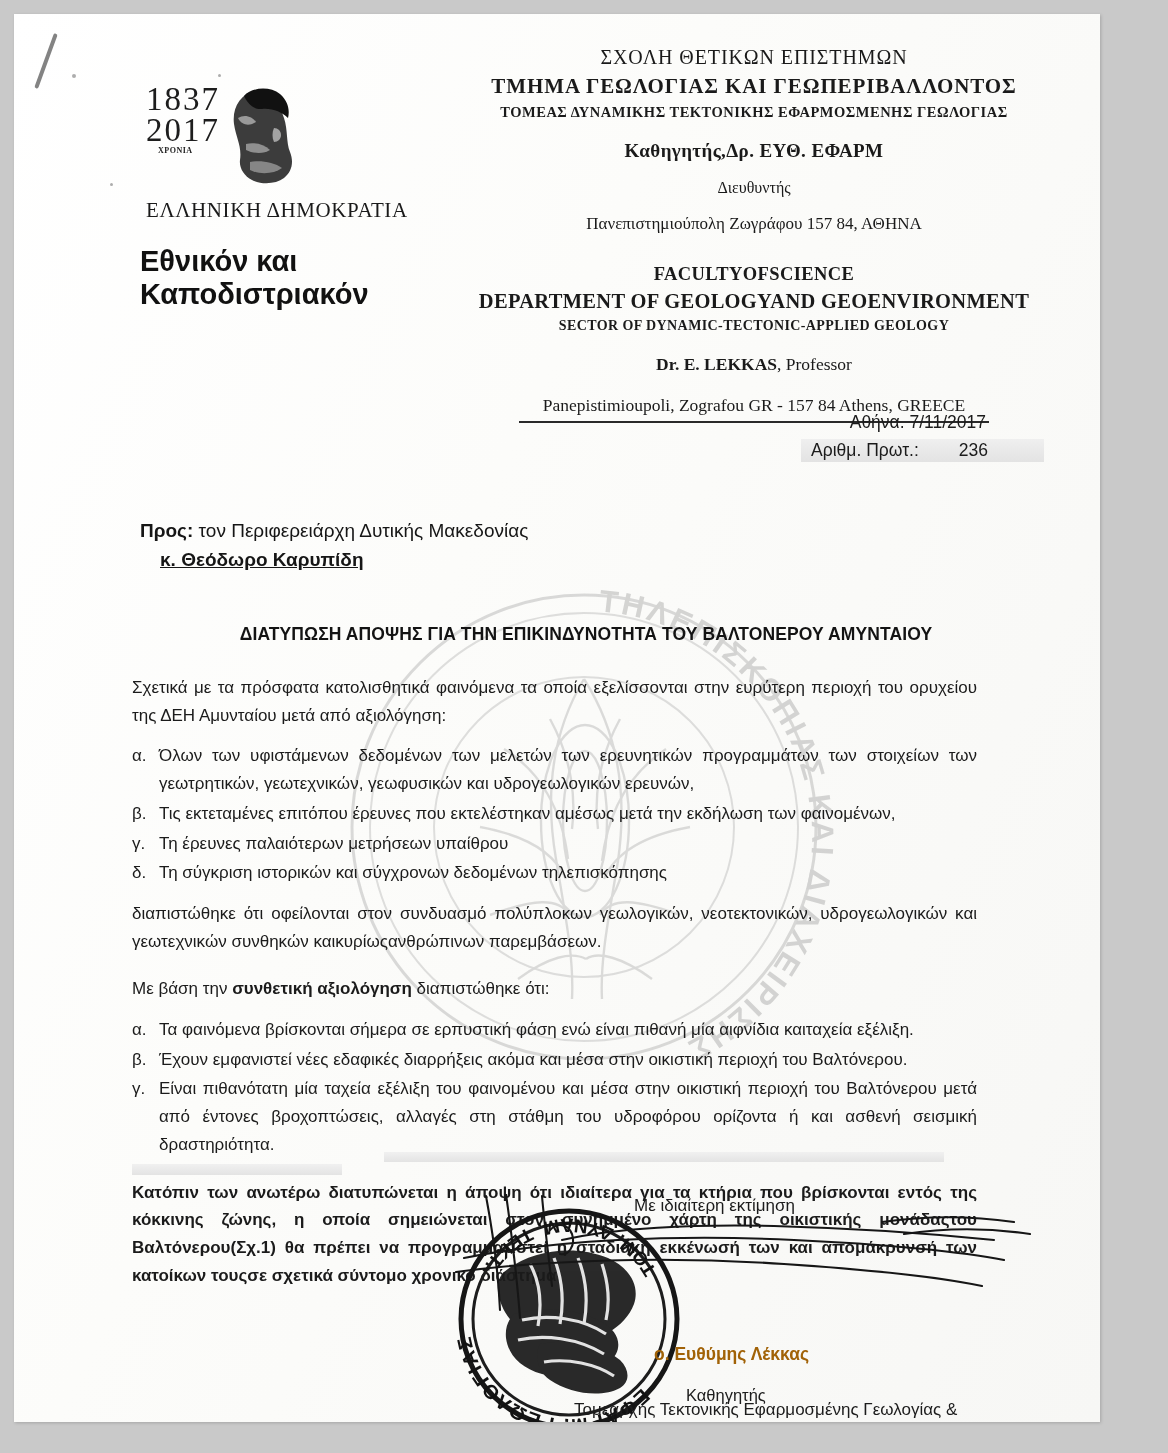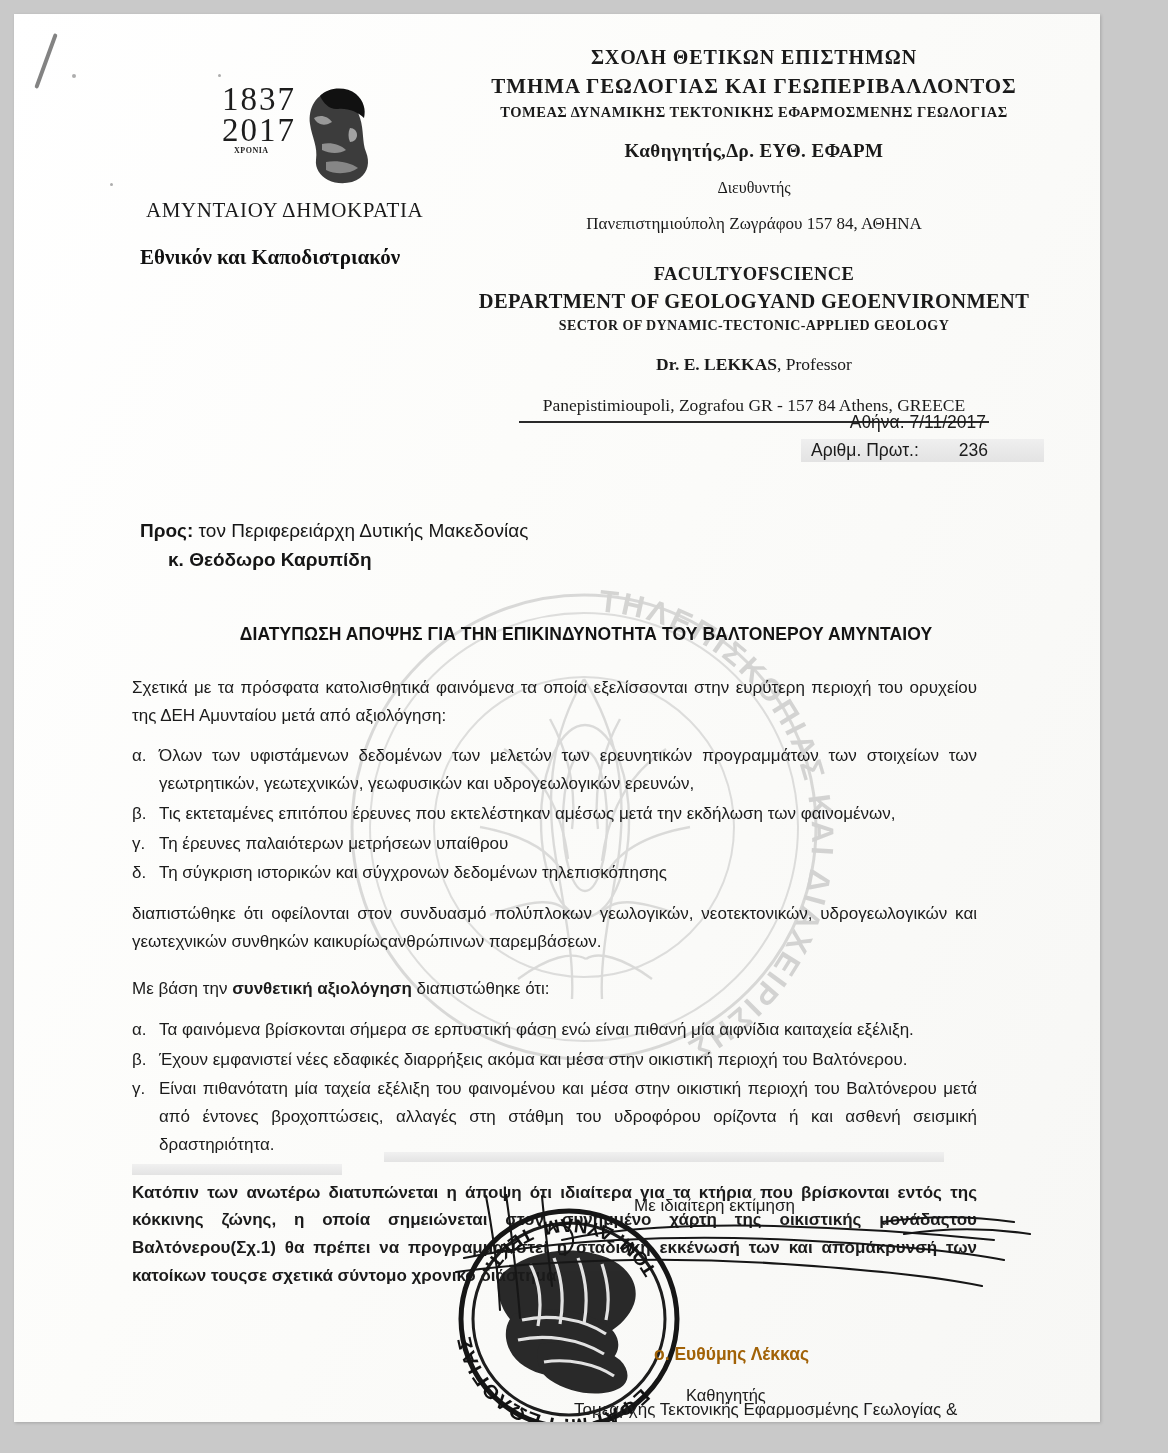--- a/index.html
+++ b/index.html
@@ -37,53 +37,53 @@
   }
   .speck { position: absolute; background: #8a8a8a; border-radius: 50%; opacity: .7; }
 
   
   #letterhead { position: absolute; left: 0; top: 0; width: 1086px; }
 
   #logo-block {
     position: absolute; left: 110px; top: 70px;
     width: 330px; text-align: left;
   }
-  #crest-row { display: flex; align-items: flex-start; gap: 6px; margin-left: 22px; justify-content: center; }
+  #crest-row { display: flex; align-items: flex-start; gap: 6px; margin-left: 22px; }
   #years-mark {
     font-family: "Liberation Serif", serif;
     line-height: .94;
     color: #1d1d1d;
   }
   #years-mark .yr {
     font-size: 33px; letter-spacing: 2px; font-weight: 400;
   }
   #years-mark .chronia {
     font-size: 8px; letter-spacing: .5px; font-weight: 700; margin-left: 12px;
     display: block; margin-top: 1px;
   }
   #athena-head { width: 76px; height: 108px; display:block; }
   #hellenic-republic {
     font-family: "Liberation Serif", serif;
     font-size: 21px; letter-spacing: .6px; color: #1a1a1a;
     margin-top: 6px; margin-left: 22px;
   }
   #univ-name-1, #univ-name-2 {
-    font-family: Liberation Serif, serif;
-    font-size: 21px; font-weight: 700; color: #111;
+    font-family: Liberation Sans, sans-serif;
+    font-size: 29px; font-weight: 700; color: #111;
     margin-left: 16px;
   }
   #univ-name-1 { margin-top: 22px; }
   #univ-name-2 { margin-top: 16px; }
 
   #header-right {
     position: absolute; left: 430px; top: 32px; width: 620px;
     text-align: center; color: #1a1a1a;
     font-family: "Liberation Serif", serif;
   }
-  .hdr-gr-1 { font-size: 20px; font-weight: 700; letter-spacing: .9px; }
+  .hdr-gr-1 { font-size: 20px; font-weight: 400; letter-spacing: .9px; }
   .hdr-gr-2 { font-size: 21px; font-weight: 700; letter-spacing: .9px; margin-top: 5px; }
   .hdr-gr-3 { font-size: 14.5px; font-weight: 700; letter-spacing: .5px; margin-top: 5px; }
   .hdr-gr-4 { font-size: 19px; font-weight: 700; margin-top: 19px; letter-spacing: .4px; }
   .hdr-gr-5 { font-size: 16px; margin-top: 17px; }
   .hdr-gr-6 { font-size: 17px; margin-top: 17px; }
 
   .hdr-en-1 { font-size: 18.5px; font-weight: 700; letter-spacing: .4px; margin-top: 30px; }
   .hdr-en-2 { font-size: 20.5px; font-weight: 700; letter-spacing: .3px; margin-top: 5px; }
   .hdr-en-3 { font-size: 14px; font-weight: 700; letter-spacing: .4px; margin-top: 5px; }
   .hdr-en-4 { font-size: 17.5px; margin-top: 20px; }
@@ -107,21 +107,21 @@
     display: inline-block; padding: 1px 4px 1px 10px;
   }
   #protocol-line .pn { display: inline-block; margin-left: 40px; margin-right: 52px; }
 
   
   #recipient {
     position: absolute; left: 126px; top: 503px;
     font-size: 19px; color: #161616; line-height: 1.5;
   }
   #recipient .r1 b { font-weight: 700; }
-  #recipient .r2 { margin-left: 28px; font-weight: 700; }
+  #recipient .r2 { margin-left: 20px; font-weight: 700; text-decoration: underline; }
 
   
   #doc-title {
     position: absolute; left: 0; top: 610px; width: 1144px;
     text-align: center;
     font-size: 17.5px; font-weight: 700; letter-spacing: .1px; color: #131313;
   }
 
   
   #body-copy {
@@ -199,21 +199,21 @@
             <path d="M30 6 C14 10 6 24 8 40 C10 54 16 62 14 76 C13 84 18 92 26 96 C36 101 50 100 58 94
                      C66 88 68 78 64 68 C60 58 62 46 58 34 C54 20 44 4 30 6 Z" opacity=".92"></path>
             <path d="M18 12 C26 3 44 2 54 10 C62 17 64 26 62 34 C56 28 46 24 36 25 C28 26 22 20 18 12 Z" fill="#111"></path>
             <path d="M12 34 C18 30 26 32 30 38 C24 42 16 42 12 34 Z" fill="#f5f5f5" opacity=".5"></path>
             <path d="M48 44 C52 44 55 47 55 51 C55 55 52 58 48 58 C46 54 46 48 48 44 Z" fill="#f7f7f7" opacity=".55"></path>
             <path d="M20 60 C28 58 38 60 44 66 C38 70 28 70 20 66 Z" fill="#f4f4f4" opacity=".45"></path>
             <path d="M24 78 C34 76 48 78 56 84 C48 90 34 91 24 86 Z" fill="#f4f4f4" opacity=".4"></path>
           </g>
         </svg>
       </div>
-      <div id="hellenic-republic">ΑΜΥΝΤΑΙΟΥ ΔΗΜΟΚΡΑΤΙΑ</div>
+      <div id="hellenic-republic">ΕΛΛΗΝΙΚΗ ΔΗΜΟΚΡΑΤΙΑ</div>
       <div id="univ-name-1">Εθνικόν και Καποδιστριακόν</div>
     </div>
 
     <div id="header-right">
       <div class="hdr-gr-1">ΣΧΟΛΗ ΘΕΤΙΚΩΝ ΕΠΙΣΤΗΜΩΝ</div>
       <div class="hdr-gr-2">ΤΜΗΜΑ ΓΕΩΛΟΓΙΑΣ ΚΑΙ ΓΕΩΠΕΡΙΒΑΛΛΟΝΤΟΣ</div>
       <div class="hdr-gr-3">ΤΟΜΕΑΣ ΔΥΝΑΜΙΚΗΣ ΤΕΚΤΟΝΙΚΗΣ ΕΦΑΡΜΟΣΜΕΝΗΣ ΓΕΩΛΟΓΙΑΣ</div>
       <div class="hdr-gr-4">Καθηγητής,Δρ. ΕΥΘ. ΕΦΑΡΜ</div>
       <div class="hdr-gr-5">Διευθυντής</div>
       <div class="hdr-gr-6">Πανεπιστημιούπολη Ζωγράφου 157 84, ΑΘΗΝΑ</div>

